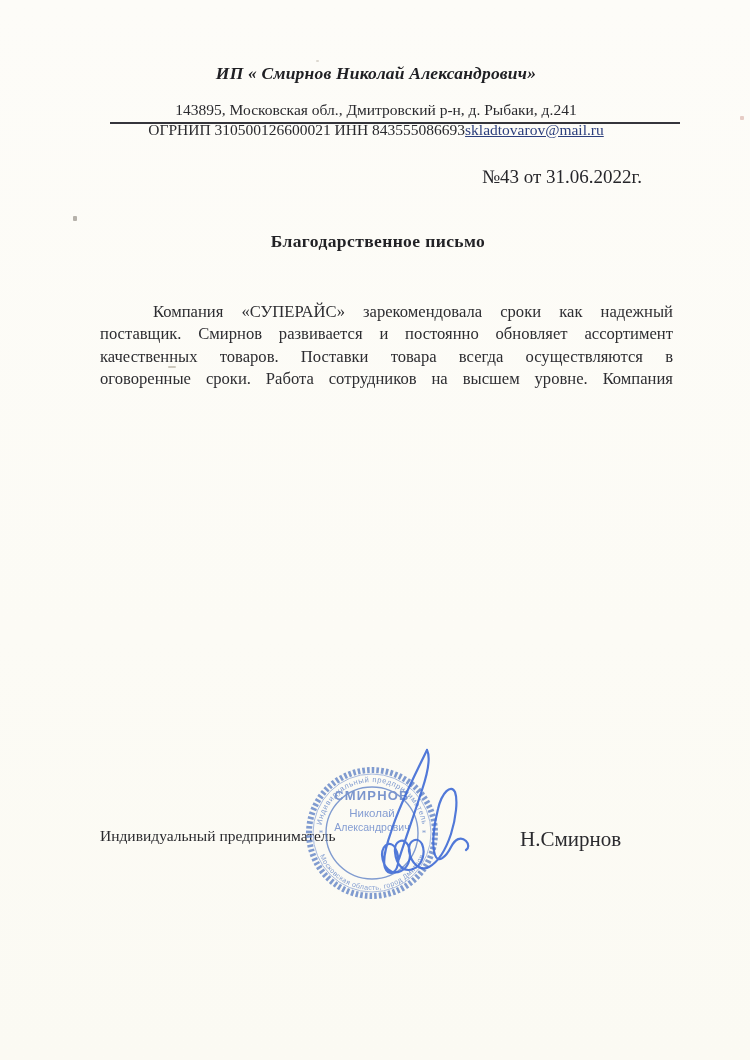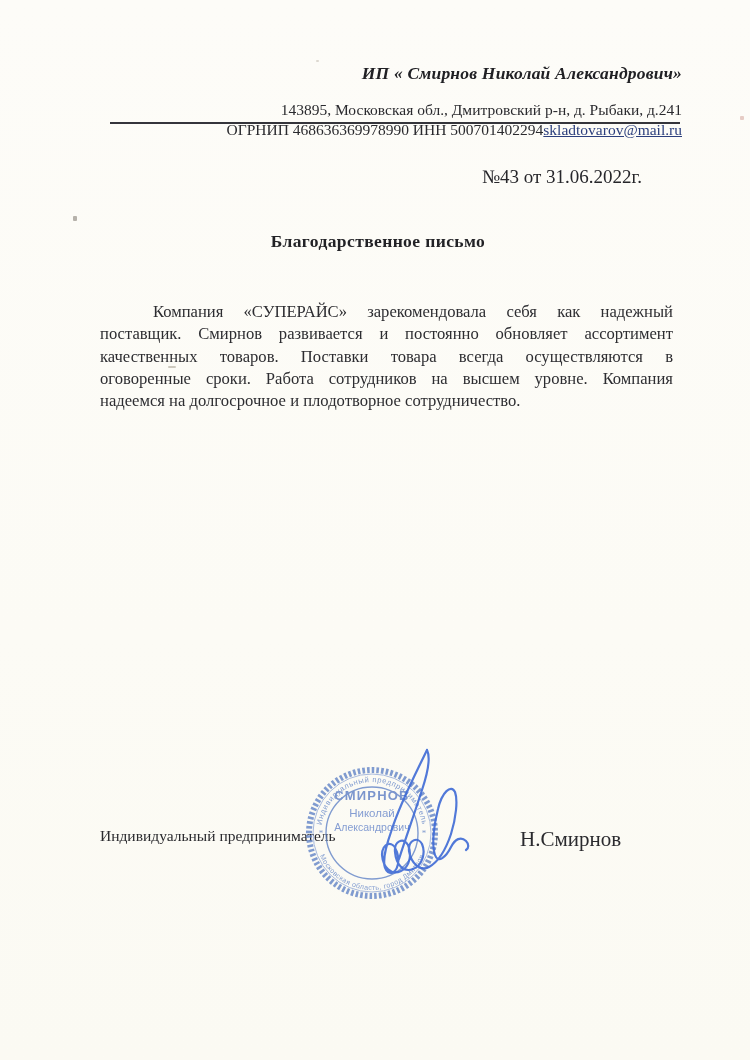--- a/index.html
+++ b/index.html
@@ -7,21 +7,21 @@
     width:750px; height:1060px;
     background:#fcfbf6;
     font-family:"Liberation Serif","DejaVu Serif",serif;
     color:#26262a;
     position:relative;
     overflow:hidden;
   }
   .page { position:absolute; inset:0; background:linear-gradient(180deg,#fdfcf8 0%,#fcfbf5 60%,#fbfaf3 100%); }
 
   
-  .header { position:absolute; top:63px; left:70px; width:612px; text-align:right; }
+  .header { position:absolute; top:63px; left:70px; width:612px; text-align:center; }
   .company-line { font-size:17.5px; font-weight:bold; font-style:italic; letter-spacing:.2px; color:#202024; }
   .address-line { font-size:15.5px; margin-top:17px; color:#2a2a2e; }
   .reg-line { font-size:15.5px; margin-top:2px; color:#2a2a2e; }
   .email-link { color:#2c3f7d; text-decoration:underline; margin-left:0; cursor:pointer; }
   .header-rule { position:absolute; left:110px; top:122px; width:570px; height:2.4px; background:#35353b; }
   .doc-number { position:absolute; top:131px; right:108px; font-size:19px; color:#26262a;margin-top:35px; }
 
   
   .doc-title { position:absolute; top:231px; left:0; width:756px; text-align:center; font-size:17.5px; font-weight:bold; letter-spacing:.4px; color:#222226; }
 
@@ -46,34 +46,33 @@
 </style>
 </head>
 <body>
 
 <div class="page">
 
   <div class="header">
     <div class="company-line">ИП « Смирнов Николай Александрович»</div>
     <div class="address-line">143895, Московская обл., Дмитровский р-н, д. Рыбаки, д.241</div>
     <div class="reg-line">
-      <span>ОГРНИП 468636369978990   ИНН 500701402294</span><span class="email-link">skladtovarov@mail.ru</span>
+      <span>ОГРНИП 310500126600021   ИНН 843555086693</span><span class="email-link">skladtovarov@mail.ru</span>
     </div>
   </div>
   <div class="header-rule"></div>
   <div class="doc-number">№43 от 31.06.2022г.</div>
 
   <div class="doc-title">Благодарственное письмо</div>
 
   <div class="body-text">
-    <div class="body-line first">Компания «СУПЕРАЙС» зарекомендовала себя как надежный</div>
+    <div class="body-line first">Компания «СУПЕРАЙС» зарекомендовала сроки как надежный</div>
     <div class="body-line">поставщик. Смирнов развивается и постоянно обновляет ассортимент</div>
     <div class="body-line">качественных товаров. Поставки товара всегда осуществляются в</div>
     <div class="body-line">оговоренные сроки. Работа сотрудников на высшем уровне. Компания</div>
-    <div class="body-line last">надеемся на долгосрочное и плодотворное сотрудничество.</div>
   </div>
 
   <div class="sig-label">Индивидуальный предприниматель</div>
   <div class="sig-name">Н.Смирнов</div>
 
   <svg class="stamp-svg" viewBox="0 0 210 170" xmlns="http://www.w3.org/2000/svg">
     <defs>
       <path id="arcTop" d="M36,98 A51,51 0 1 1 138,98"></path>
       <path id="arcBot" d="M30,98 A57,57 0 0 0 144,98"></path>
     </defs>

